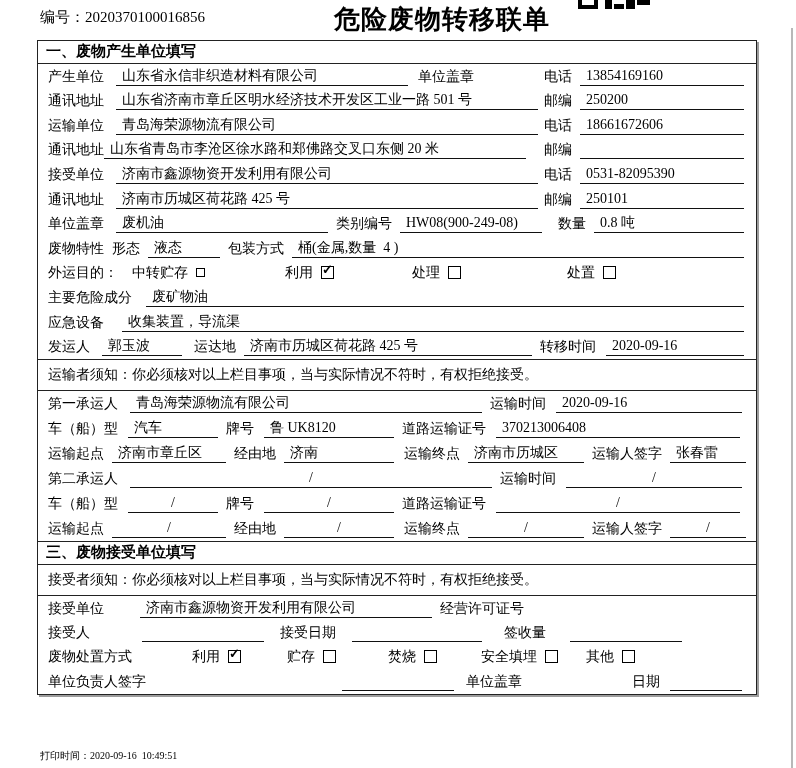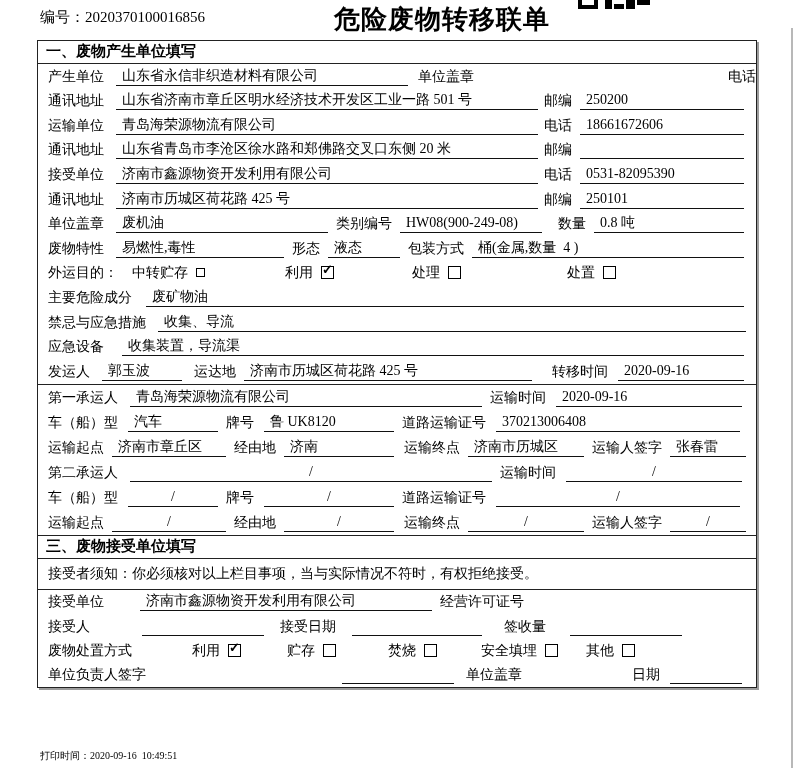--- a/index.html
+++ b/index.html
@@ -76,38 +76,39 @@
 
 <div id="form-table">
     <div class="section">
       <div class="sec-header">一、废物产生单位填写</div>
       <div class="row" style="height: 24.6px;">
         <span class="lbl">产生单位</span>
         <span class="fld" style="width: 292px; margin-left: 12px;">山东省永信非织造材料有限公司</span>
         <span class="lbl" style="margin-left: 10px;">单位盖章</span>
         <span class="spc"></span>
         <span class="lbl">电话</span>
+        <span class="fld" style="width: 164px; margin-left: 8px; margin-right: 12px;">13854169160</span>
       </div>
       <div class="row" style="height: 24.6px;">
         <span class="lbl">通讯地址</span>
         <span class="fld" style="width: 422px; margin-left: 12px;">山东省济南市章丘区明水经济技术开发区工业一路 501 号</span>
         <span class="spc"></span>
         <span class="lbl">邮编</span>
         <span class="fld" style="width: 164px; margin-left: 8px; margin-right: 12px;">250200</span>
       </div>
       <div class="row" style="height: 24.6px;">
         <span class="lbl">运输单位</span>
         <span class="fld" style="width: 422px; margin-left: 12px;">青岛海荣源物流有限公司</span>
         <span class="spc"></span>
         <span class="lbl">电话</span>
         <span class="fld" style="width: 164px; margin-left: 8px; margin-right: 12px;">18661672606</span>
       </div>
       <div class="row" style="height: 24.6px;">
         <span class="lbl">通讯地址</span>
-        <span class="fld" style="width: 422px; margin-left: 12px; font-family: Liberation Serif, serif;">山东省青岛市李沧区徐水路和郑佛路交叉口东侧 20 米</span>
+        <span class="fld" style="width: 422px; margin-left: 0; font-family: Liberation Serif, serif;">山东省青岛市李沧区徐水路和郑佛路交叉口东侧 20 米</span>
         <span class="spc"></span>
         <span class="lbl">邮编</span>
         <span class="fld" style="width: 164px; margin-left: 8px; margin-right: 12px;">&nbsp;</span>
       </div>
       <div class="row" style="height: 24.6px;">
         <span class="lbl">接受单位</span>
         <span class="fld" style="width: 422px; margin-left: 12px;">济南市鑫源物资开发利用有限公司</span>
         <span class="spc"></span>
         <span class="lbl">电话</span>
         <span class="fld" style="width: 164px; margin-left: 8px; margin-right: 12px;">0531-82095390</span>
@@ -123,21 +124,20 @@
         <span class="lbl">单位盖章</span>
         <span class="fld" style="width: 212px; margin-left: 12px;">废机油</span>
         <span class="lbl" style="margin-left: 8px;">类别编号</span>
         <span class="fld" style="width: 142px; margin-left: 8px;">HW08(900-249-08)</span>
         <span class="spc"></span>
         <span class="lbl">数量</span>
         <span class="fld" style="width: 150px; margin-left: 8px; margin-right: 12px;">0.8 吨</span>
       </div>
       <div class="row" style="height: 24.6px;">
         <span class="lbl">废物特性</span>
-        <span class="fld" style="width: 168px; margin-left: 12px;">易燃性,毒性</span>
         <span class="lbl" style="margin-left: 8px;">形态</span>
         <span class="fld" style="width: 72px; margin-left: 8px;">液态</span>
         <span class="lbl" style="margin-left: 8px;">包装方式</span>
         <span class="fld" style="flex: 1 1 auto; margin-left: 8px; margin-right: 12px;">桶(金属,数量  4 )</span>
       </div>
       <div class="row" style="height: 24.6px;">
         <span class="lbl">外运目的：</span>
         <span class="cbg" style="margin-left: 14px;">
           <span class="cbl">中转贮存</span>
           <span class="box small"></span>
@@ -155,37 +155,36 @@
         <span class="cbg" style="margin-left: 106px;">
           <span class="cbl">处置</span>
           <span class="box"></span>
         </span>
       </div>
       <div class="row" style="height: 24.6px;">
         <span class="lbl">主要危险成分</span>
         <span class="fld" style="flex: 1 1 auto; margin-left: 14px; margin-right: 12px;">废矿物油</span>
       </div>
       <div class="row" style="height: 24.6px;">
-        <span class="lbl">禁忌与应急措施</span>
-        <span class="fld" style="flex: 1 1 auto; margin-left: 12px; margin-right: 10px;">收集、导流</span>
-      </div>
-      <div class="row" style="height: 24.6px;">
         <span class="lbl">应急设备</span>
         <span class="fld" style="flex: 1 1 auto; margin-left: 18px; margin-right: 12px;">收集装置，导流渠</span>
       </div>
       <div class="row" style="height: 24.6px;">
         <span class="lbl">发运人</span>
         <span class="fld" style="width: 80px; margin-left: 12px;">郭玉波</span>
         <span class="lbl" style="margin-left: 12px;">运达地</span>
         <span class="fld" style="width: 288px; margin-left: 8px;">济南市历城区荷花路 425 号</span>
-        <span class="lbl" style="margin-left: 20px;">转移时间</span>
+        <span class="lbl" style="margin-left: 8px;">转移时间</span>
         <span class="fld" style="flex: 1 1 auto; margin-left: 10px; margin-right: 12px;">2020-09-16</span>
       </div>
     </div>
     <div class="section">
+      <div class="row divider" style="height: 31px;">
+        <span class="lbl">运输者须知：你必须核对以上栏目事项，当与实际情况不符时，有权拒绝接受。</span>
+      </div>
       <div class="row" style="height: 25px;">
         <span class="lbl">第一承运人</span>
         <span class="fld" style="width: 352px; margin-left: 12px;">青岛海荣源物流有限公司</span>
         <span class="lbl" style="margin-left: 8px;">运输时间</span>
         <span class="fld" style="flex: 1 1 auto; margin-left: 10px; margin-right: 14px;">2020-09-16</span>
       </div>
       <div class="row" style="height: 25px;">
         <span class="lbl">车（船）型</span>
         <span class="fld" style="width: 90px; margin-left: 10px;">汽车</span>
         <span class="lbl" style="margin-left: 8px;">牌号</span>

